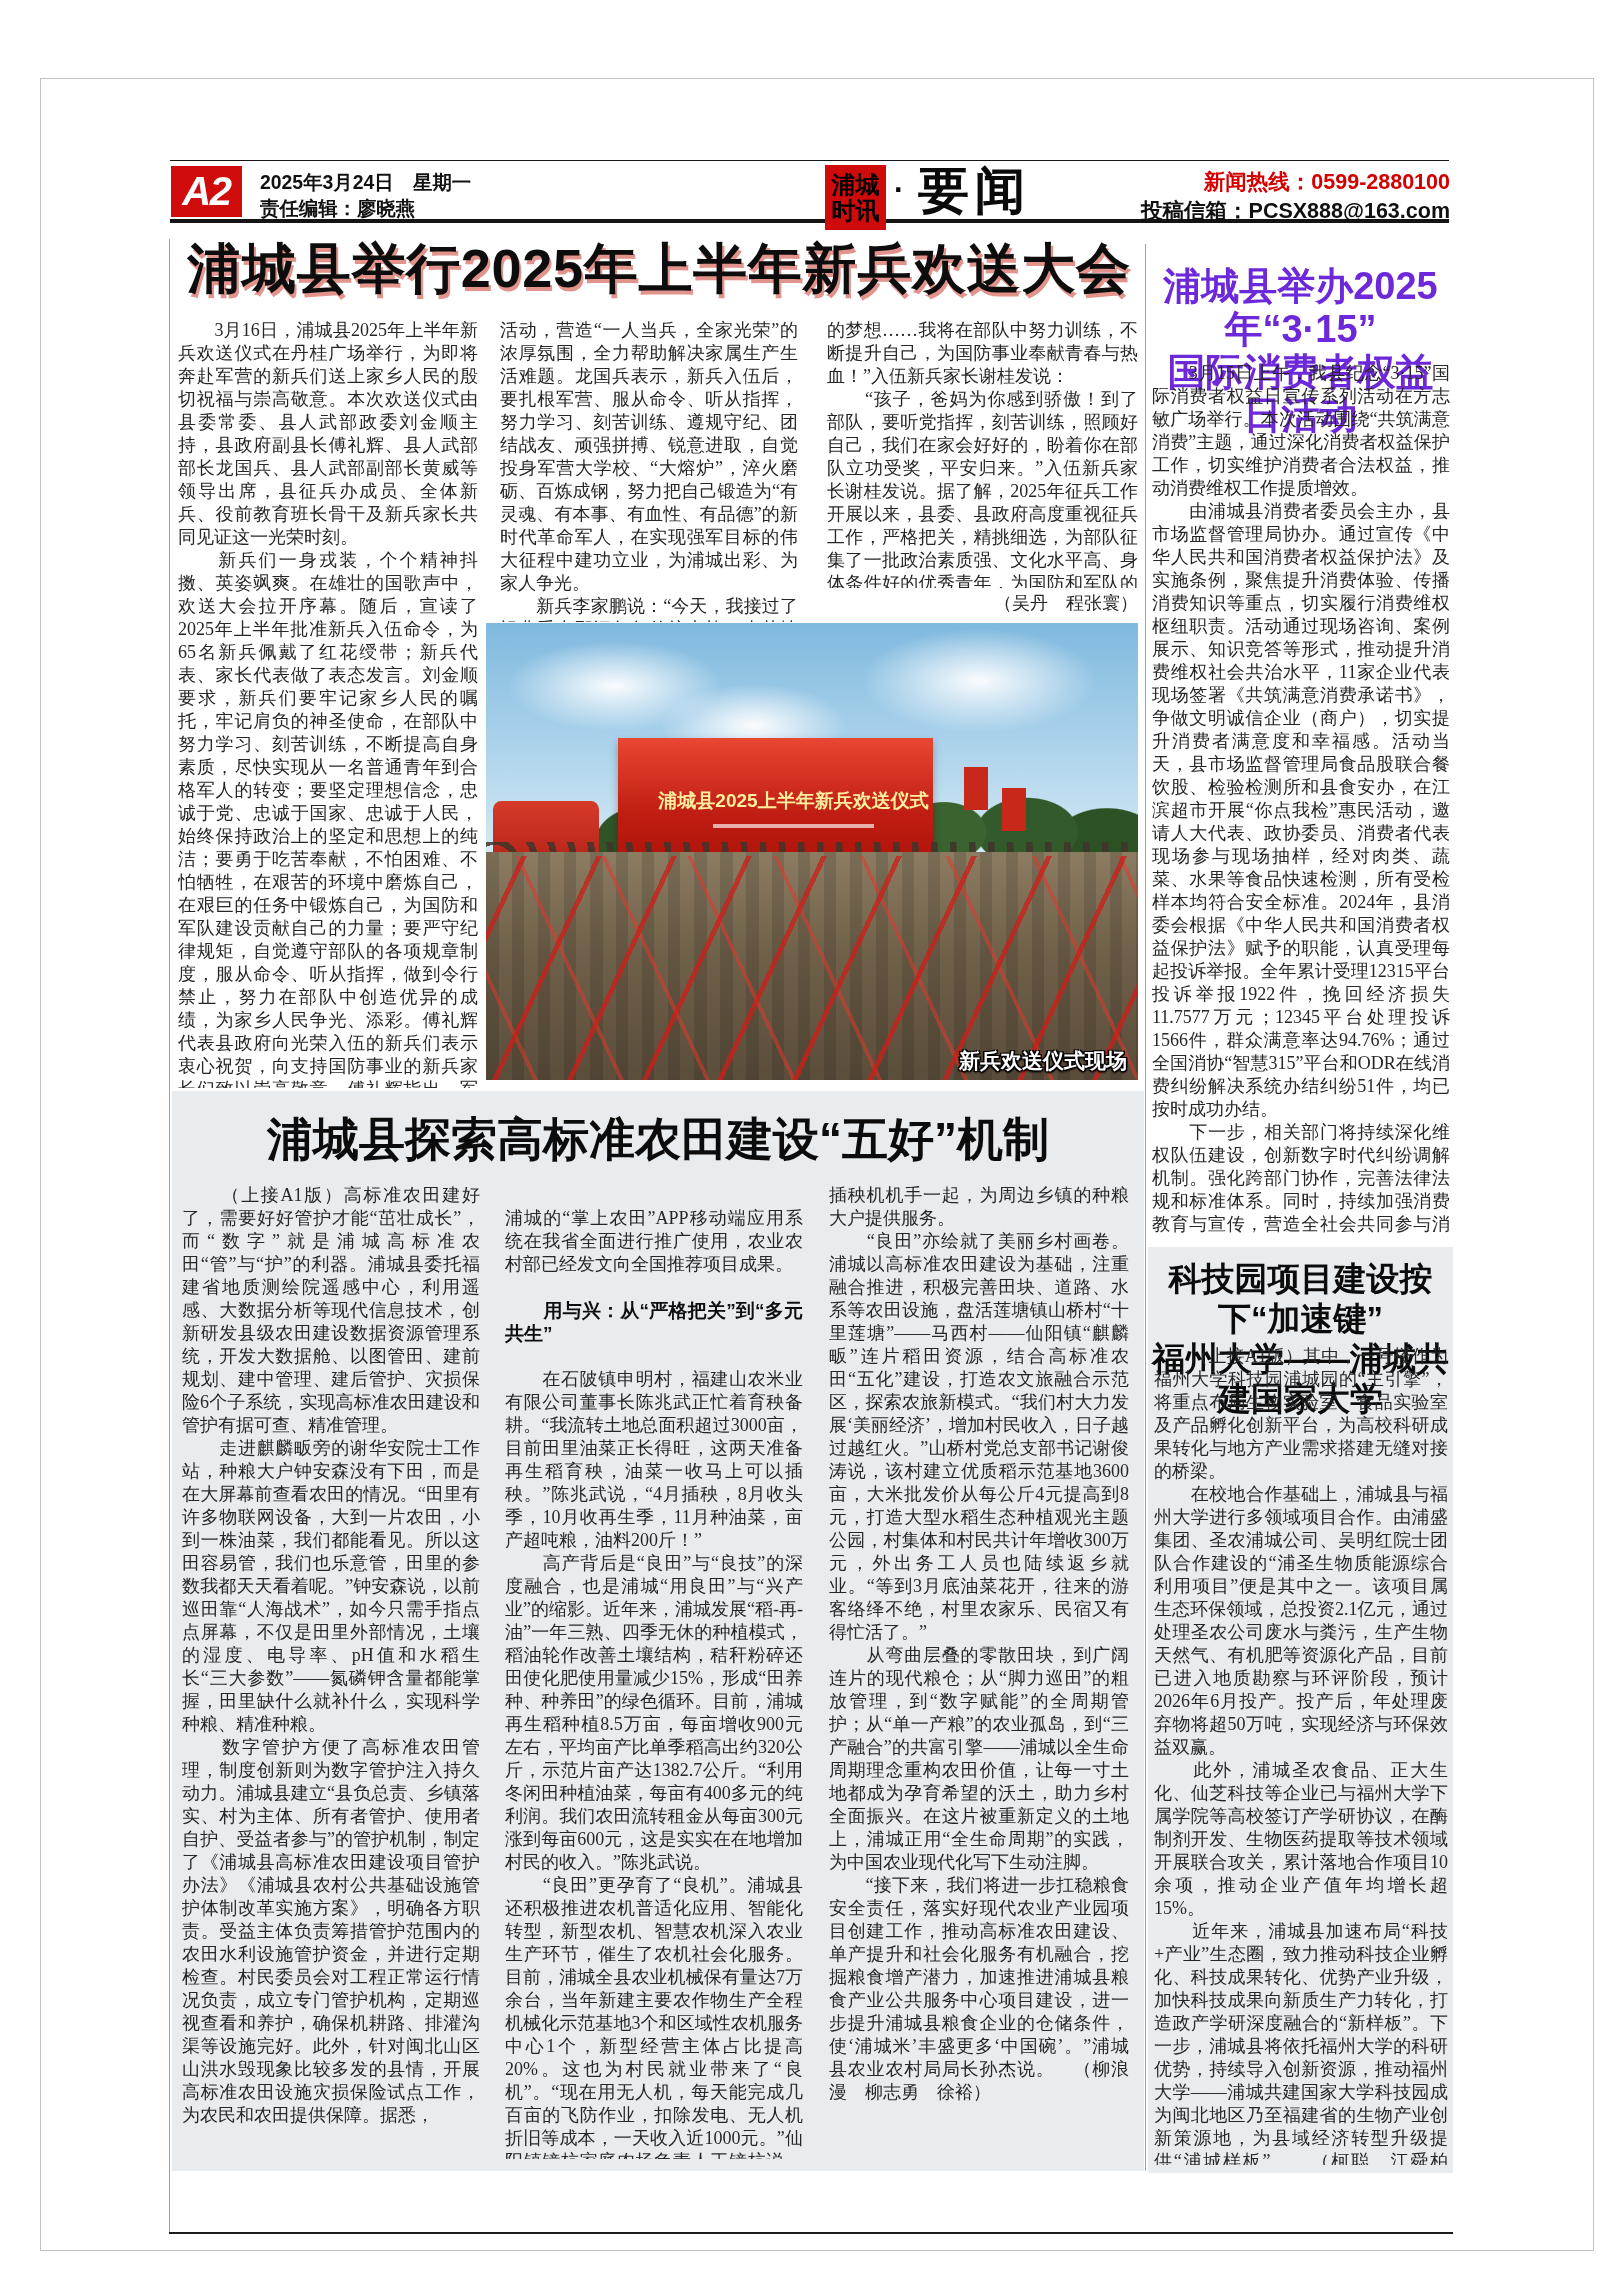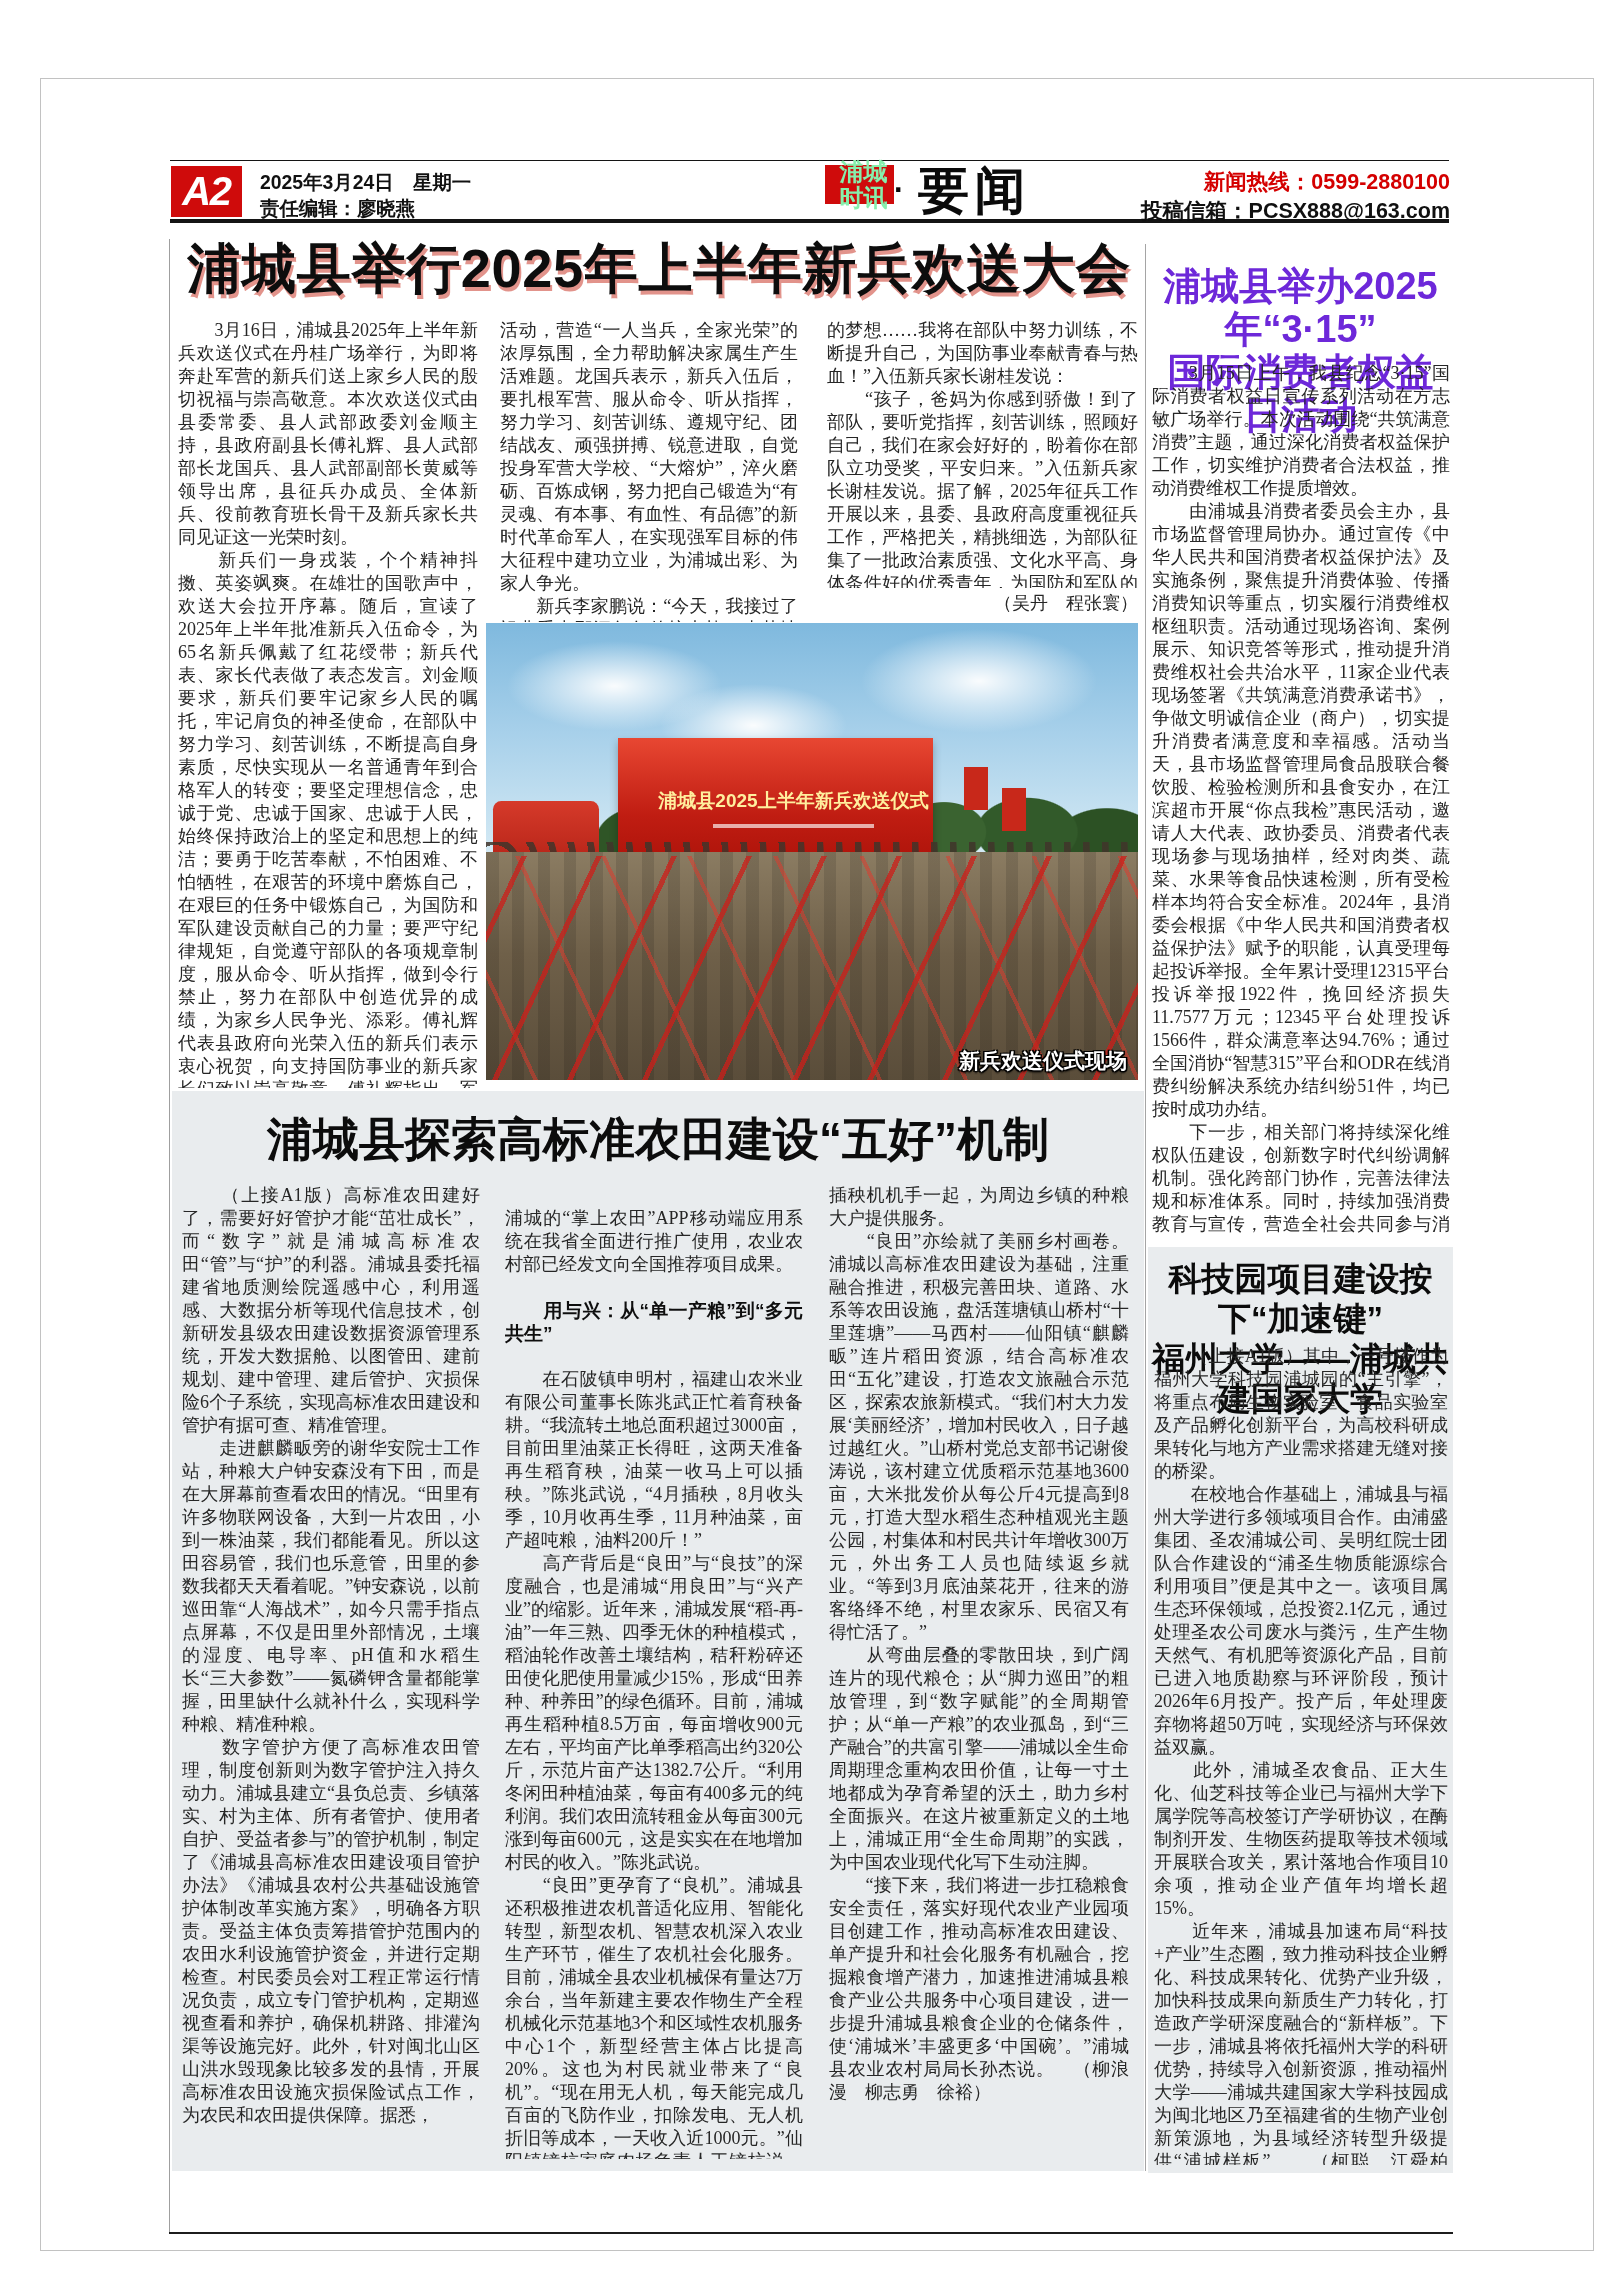--- a/index.html
+++ b/index.html
@@ -11,23 +11,23 @@
   .left-rule{left:169px;top:239px;width:0.7px;height:1994px;background:#9f9f9f;}
   .mid-divider{left:1145px;top:244px;width:0.7px;height:1927px;background:#a5a5a5;}
   .bottom-rule{left:169px;top:2232px;width:1284px;height:2.1px;background:#1c1c1c;}
   .hr-top{left:170px;top:160px;width:1279px;height:1.4px;background:#141414;}
   .hr-bot{left:170px;top:219px;width:1279px;height:3.5px;background:#141414;}
   
   .edition-badge{left:171px;top:166px;width:71px;height:51px;background:#cf0b0b;color:#fff;
     display:flex;align-items:center;justify-content:center;
     font:italic 900 40px "Liberation Sans",sans-serif;letter-spacing:-1.4px;}
   .date-block{left:260px;top:169px;font:600 19.4px "Liberation Sans",sans-serif;color:#111;line-height:26px;white-space:pre-line;}
-  .masthead-badge{left:825px;top:165px;width:61px;height:39px;background:#cf0b0b;color:#86efac;
+  .masthead-badge{left:825px;top:165px;width:61px;height:65px;background:#cf0b0b;color:#000000;
     font:700 24px "Liberation Sans",sans-serif;line-height:26px;text-align:center;
-    display:flex;align-items:center;justify-content:center;padding-left:8px;}
+    display:flex;align-items:center;justify-content:center;}
   .masthead-badge span{display:block;width:50px;}
   .section-dot{left:894px;top:172px;font:900 30.5px "Liberation Sans",sans-serif;color:#0a0a0a;}
   .section-title{left:918px;top:157px;font:900 51px "Liberation Sans",sans-serif;color:#0a0a0a;letter-spacing:5.6px;}
   .contact-block{left:1083px;top:167px;width:367px;text-align:right;line-height:26px;}
   .hotline{font:700 21.5px "Liberation Sans",sans-serif;color:#d40000;}
   .email{font:700 21.5px "Liberation Sans",sans-serif;color:#101010;}
   
   .headline{left:174px;top:233px;width:970px;text-align:center;
     font:900 54px "Liberation Sans","DejaVu Sans",sans-serif;color:#0d0d0d;letter-spacing:0.7px;
     text-shadow:2.1px 4.2px 0 rgba(198,40,24,.5);white-space:nowrap;}
@@ -141,21 +141,21 @@
     <div class="abs photo-caption">新兵欢送仪式现场</div>
   </div>
 
   <div class="abs field-box"></div>
   <div class="abs field-title">浦城县探索高标准农田建设“五好”机制</div>
   <div class="abs col fc1">　　（上接A1版）高标准农田建好了，需要好好管护才能“茁壮成长”，而“数字”就是浦城高标准农田“管”与“护”的利器。浦城县委托福建省地质测绘院遥感中心，利用遥感、大数据分析等现代信息技术，创新研发县级农田建设数据资源管理系统，开发大数据舱、以图管田、建前规划、建中管理、建后管护、灾损保险6个子系统，实现高标准农田建设和管护有据可查、精准管理。
 　　走进麒麟畈旁的谢华安院士工作站，种粮大户钟安森没有下田，而是在大屏幕前查看农田的情况。“田里有许多物联网设备，大到一片农田，小到一株油菜，我们都能看见。所以这田容易管，我们也乐意管，田里的参数我都天天看着呢。”钟安森说，以前巡田靠“人海战术”，如今只需手指点点屏幕，不仅是田里外部情况，土壤的湿度、电导率、pH值和水稻生长“三大参数”——氮磷钾含量都能掌握，田里缺什么就补什么，实现科学种粮、精准种粮。
 　　数字管护方便了高标准农田管理，制度创新则为数字管护注入持久动力。浦城县建立“县负总责、乡镇落实、村为主体、所有者管护、使用者自护、受益者参与”的管护机制，制定了《浦城县高标准农田建设项目管护办法》《浦城县农村公共基础设施管护体制改革实施方案》，明确各方职责。受益主体负责筹措管护范围内的农田水利设施管护资金，并进行定期检查。村民委员会对工程正常运行情况负责，成立专门管护机构，定期巡视查看和养护，确保机耕路、排灌沟渠等设施完好。此外，针对闽北山区山洪水毁现象比较多发的县情，开展高标准农田设施灾损保险试点工作，为农民和农田提供保障。据悉，</div>
   <div class="abs col fc2">
     <div>浦城的“掌上农田”APP移动端应用系统在我省全面进行推广使用，农业农村部已经发文向全国推荐项目成果。</div>
-    <div class="subhead">　　用与兴：从“单一产粮”到“多元共生”</div>
+    <div class="subhead">　　用与兴：从“严格把关”到“多元共生”</div>
     <div>　　在石陂镇申明村，福建山农米业有限公司董事长陈兆武正忙着育秧备耕。“我流转土地总面积超过3000亩，目前田里油菜正长得旺，这两天准备再生稻育秧，油菜一收马上可以插秧。”陈兆武说，“4月插秧，8月收头季，10月收再生季，11月种油菜，亩产超吨粮，油料200斤！”
 　　高产背后是“良田”与“良技”的深度融合，也是浦城“用良田”与“兴产业”的缩影。近年来，浦城发展“稻-再-油”一年三熟、四季无休的种植模式，稻油轮作改善土壤结构，秸秆粉碎还田使化肥使用量减少15%，形成“田养种、种养田”的绿色循环。目前，浦城再生稻种植8.5万亩，每亩增收900元左右，平均亩产比单季稻高出约320公斤，示范片亩产达1382.7公斤。“利用冬闲田种植油菜，每亩有400多元的纯利润。我们农田流转租金从每亩300元涨到每亩600元，这是实实在在地增加村民的收入。”陈兆武说。
 　　“良田”更孕育了“良机”。浦城县还积极推进农机普适化应用、智能化转型，新型农机、智慧农机深入农业生产环节，催生了农机社会化服务。目前，浦城全县农业机械保有量达7万余台，当年新建主要农作物生产全程机械化示范基地3个和区域性农机服务中心1个，新型经营主体占比提高20%。这也为村民就业带来了“良机”。“现在用无人机，每天能完成几百亩的飞防作业，扣除发电、无人机折旧等成本，一天收入近1000元。”仙阳镇镱杭家庭农场负责人王镱杭说，他今年23岁，不仅自己种粮，还和其他无人机、收割机、</div>
   </div>
   <div class="abs col fc3">插秧机机手一起，为周边乡镇的种粮大户提供服务。
 　　“良田”亦绘就了美丽乡村画卷。浦城以高标准农田建设为基础，注重融合推进，积极完善田块、道路、水系等农田设施，盘活莲塘镇山桥村“十里莲塘”——马西村——仙阳镇“麒麟畈”连片稻田资源，结合高标准农田“五化”建设，打造农文旅融合示范区，探索农旅新模式。“我们村大力发展‘美丽经济’，增加村民收入，日子越过越红火。”山桥村党总支部书记谢俊涛说，该村建立优质稻示范基地3600亩，大米批发价从每公斤4元提高到8元，打造大型水稻生态种植观光主题公园，村集体和村民共计年增收300万元，外出务工人员也陆续返乡就业。“等到3月底油菜花开，往来的游客络绎不绝，村里农家乐、民宿又有得忙活了。”
 　　从弯曲层叠的零散田块，到广阔连片的现代粮仓；从“脚力巡田”的粗放管理，到“数字赋能”的全周期管护；从“单一产粮”的农业孤岛，到“三产融合”的共富引擎——浦城以全生命周期理念重构农田价值，让每一寸土地都成为孕育希望的沃土，助力乡村全面振兴。在这片被重新定义的土地上，浦城正用“全生命周期”的实践，为中国农业现代化写下生动注脚。
 　　“接下来，我们将进一步扛稳粮食安全责任，落实好现代农业产业园项目创建工作，推动高标准农田建设、单产提升和社会化服务有机融合，挖掘粮食增产潜力，加速推进浦城县粮食产业公共服务中心项目建设，进一步提升浦城县粮食企业的仓储条件，使‘浦城米’丰盛更多‘中国碗’。”浦城县农业农村局局长孙杰说。　（柳浪漫　柳志勇　徐裕）</div>
 
   <div class="abs a315-title">

